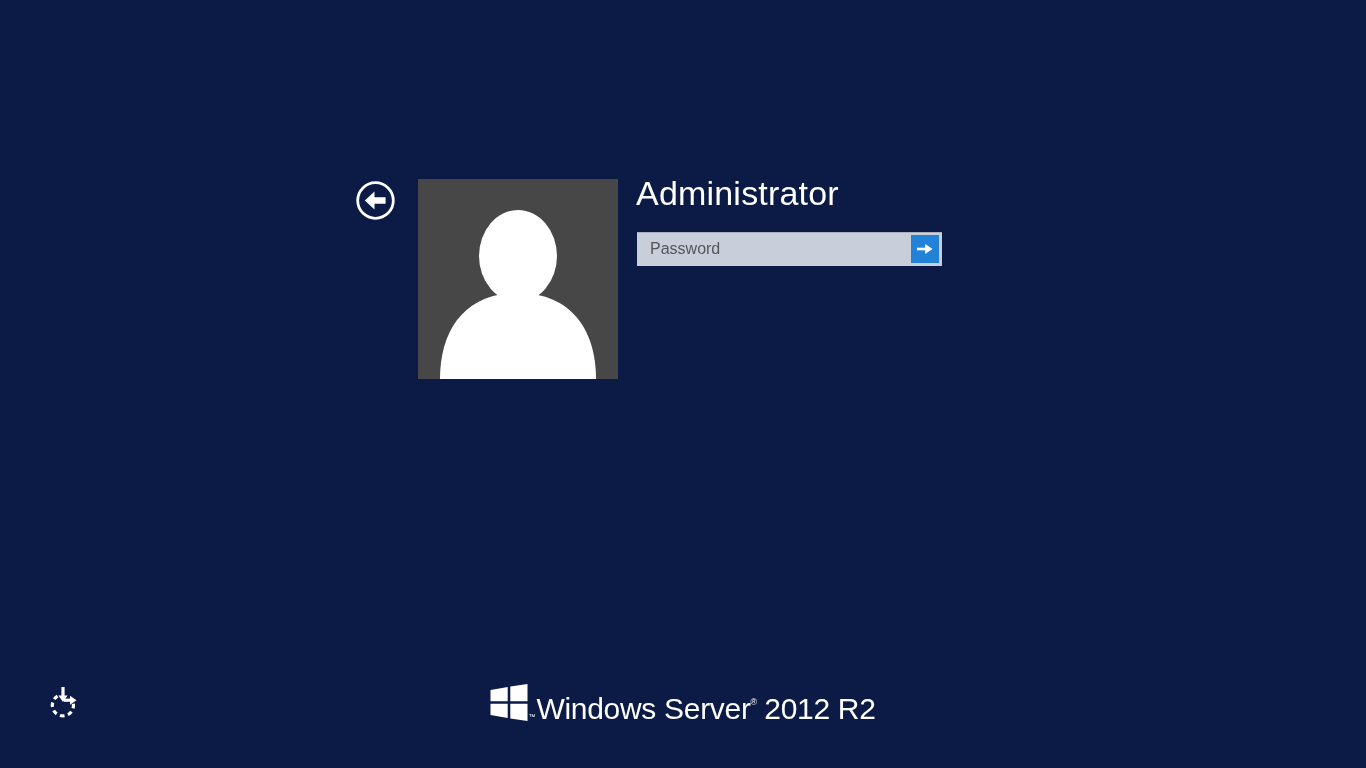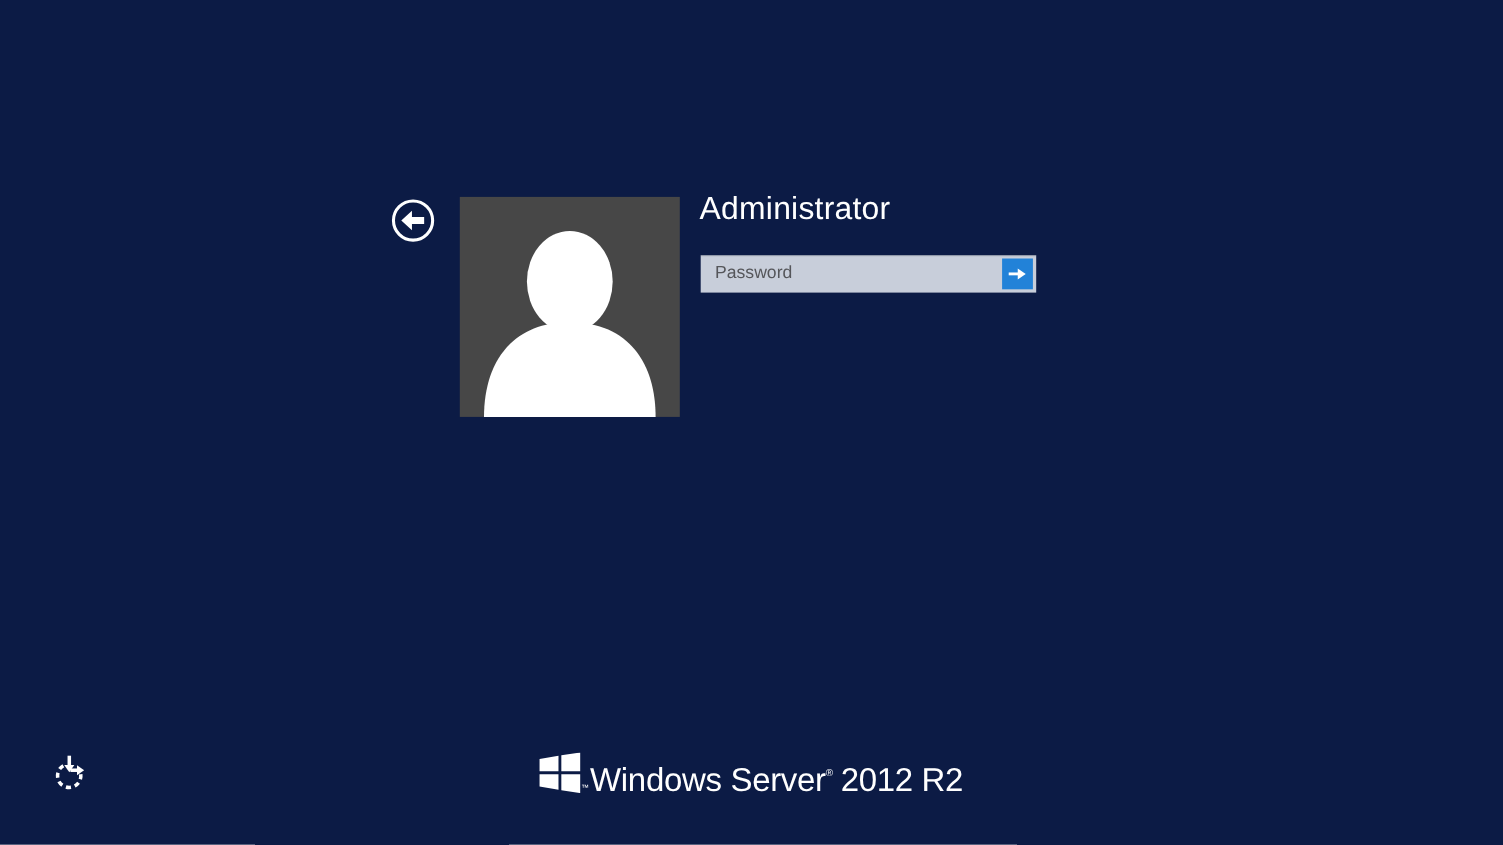--- a/index.html
+++ b/index.html
@@ -25,21 +25,21 @@
   .back-button svg{display:block;width:41px;height:41px;}
   
   .avatar-tile{
     position:absolute;left:418px;top:179px;width:200px;height:200px;
     background:var(--avatar-bg);overflow:hidden;
   }
   .avatar-tile svg{display:block;width:200px;height:200px;}
   
   .user-name{
     position:absolute;left:636px;top:174px;
-    font-size:29px;font-weight:300;color:var(--text-white);
+    font-size:34px;font-weight:300;color:var(--text-white);
     letter-spacing:0.2px;white-space:nowrap;
   }
   
   .password-row{
     position:absolute;left:637px;top:232px;width:305px;height:34px;
     background:var(--field-bg);
     display:flex;align-items:center;
     box-shadow:inset 0 1px 0 rgba(0,0,0,0.14);
   }
   .password-input{

